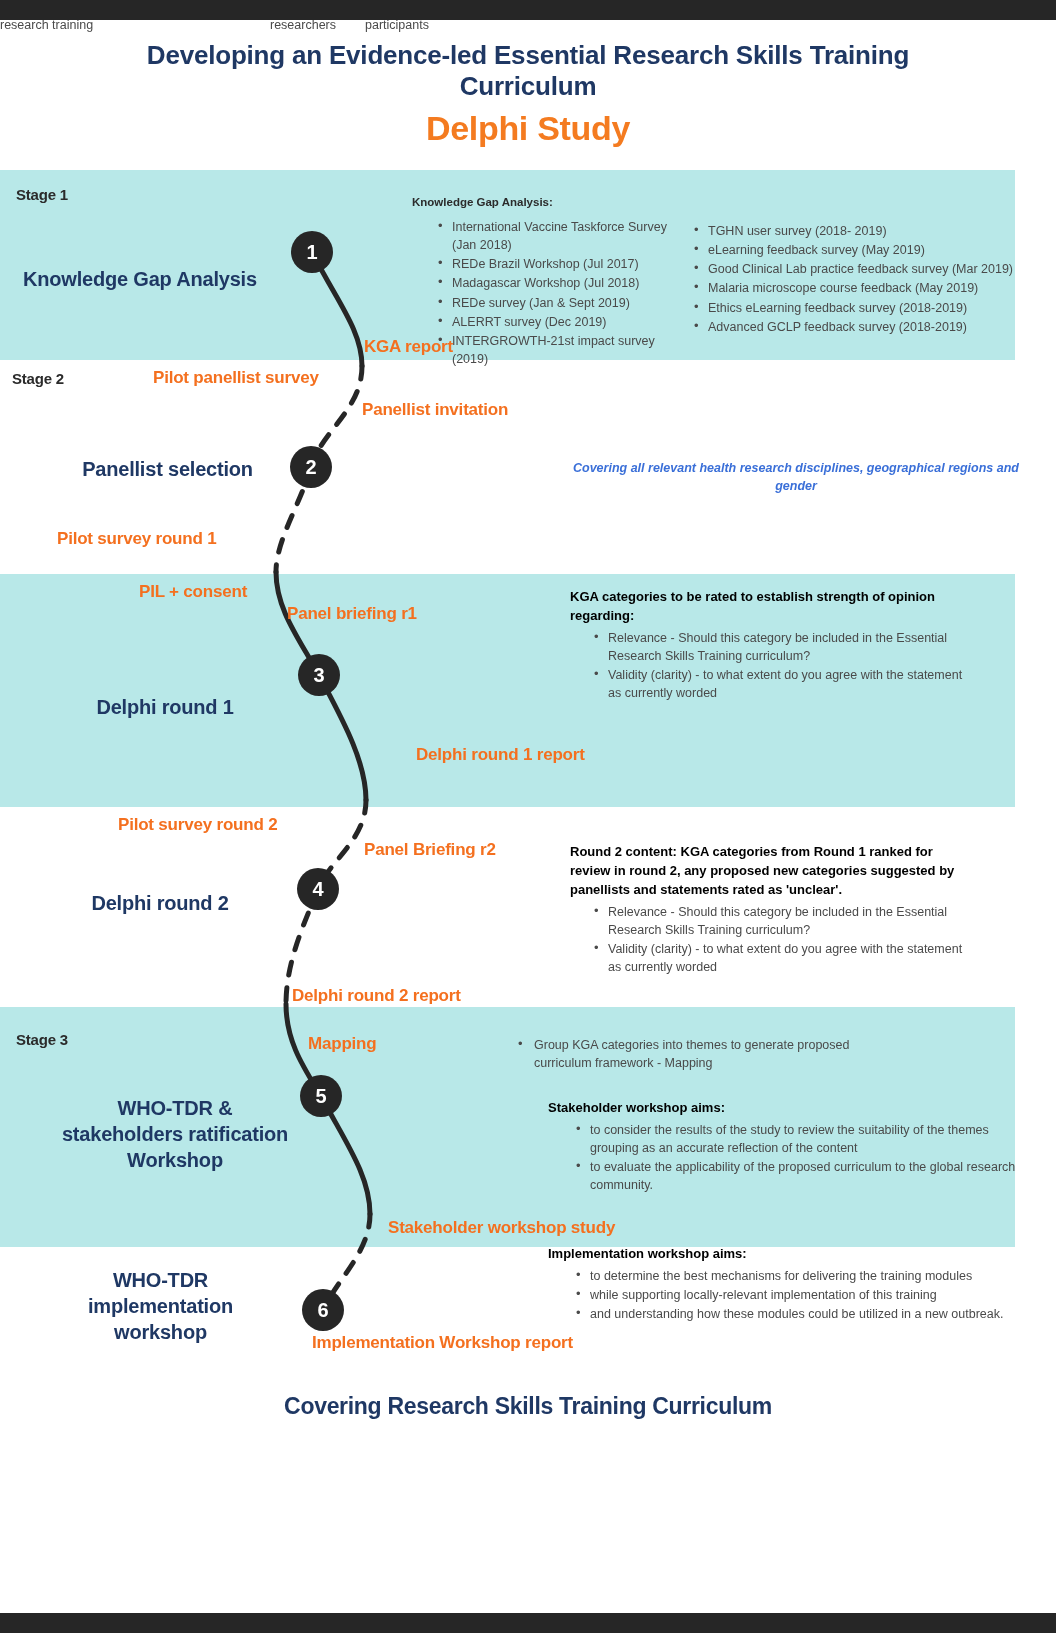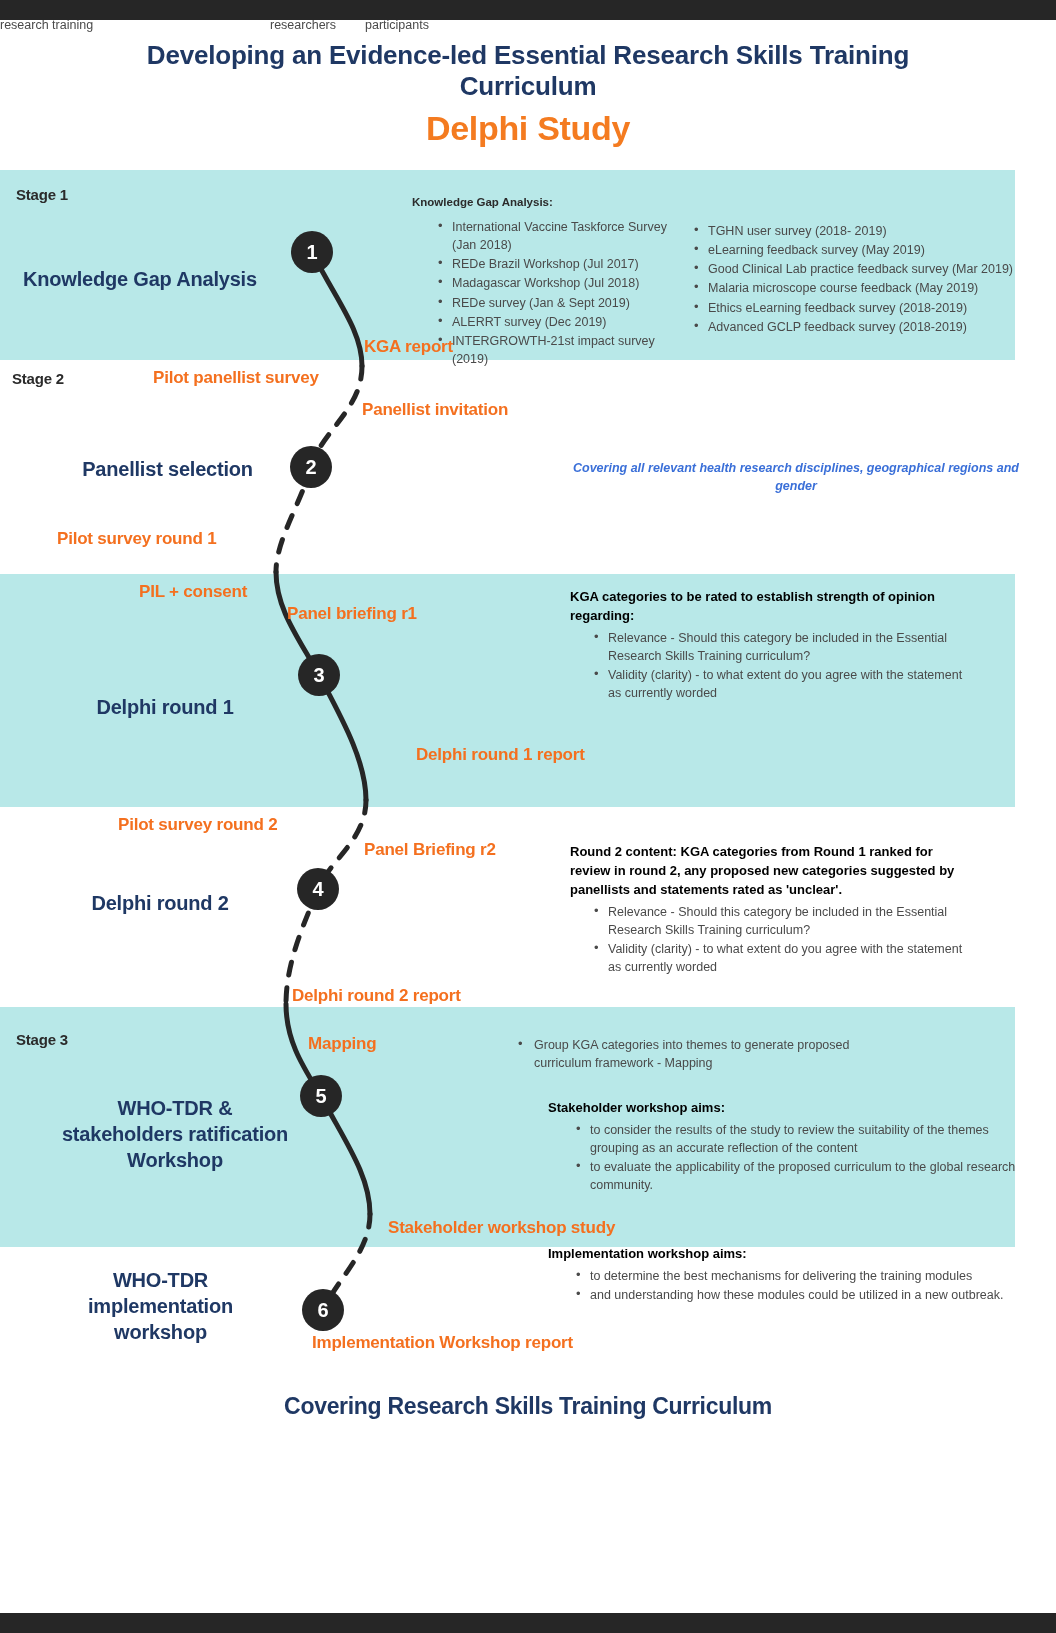--- a/index.html
+++ b/index.html
@@ -276,19 +276,20 @@
     <ul>
       <li>to consider the results of the study to review the suitability of the themes grouping as an accurate reflection of the content</li>
       <li>to evaluate the applicability of the proposed curriculum to the global research community.</li>
     </ul>
   </div>
 
   <div class="detail d-impl">
     <p class="lead">Implementation workshop aims:</p>
     <ul>
       <li>to determine the best mechanisms for delivering the training modules</li>
+      <li>while supporting locally-relevant implementation of this training</li>
       <li>and understanding how these modules could be utilized in a new outbreak.</li>
     </ul>
   </div>
 
   <div class="final-outcome">Covering Research Skills Training Curriculum</div>
 
 </div>
 
 </body></html>

